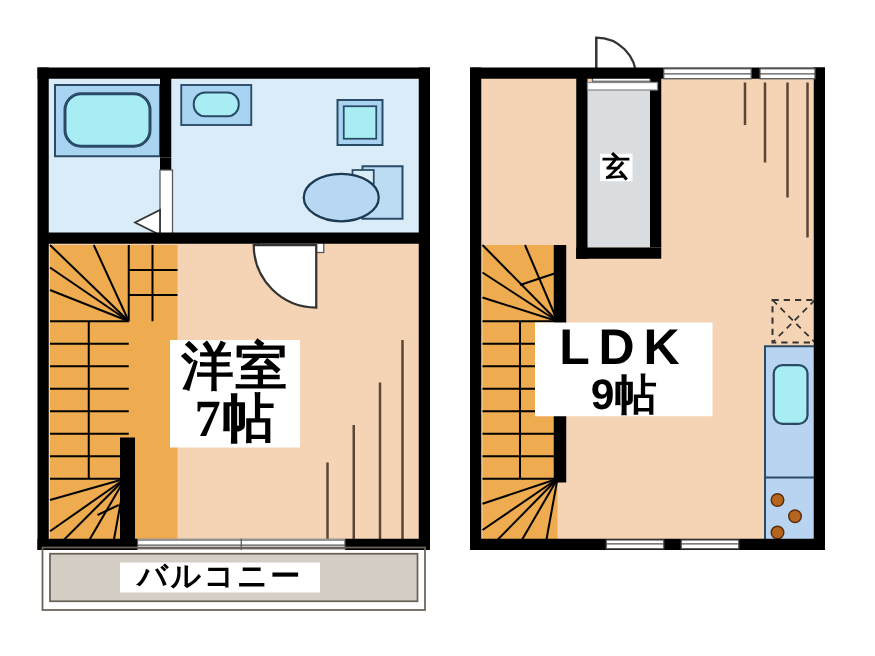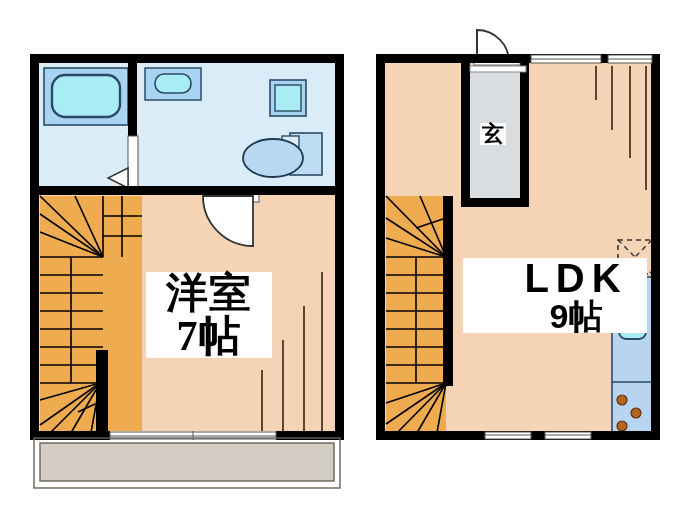--- a/index.html
+++ b/index.html
@@ -29,33 +29,32 @@
   .room-label {
     position: absolute;
     background: #ffffff;
     color: #000000;
     text-align: center;
     line-height: 1.02;
     white-space: nowrap;
     font-weight: 700;
   }
   #label-washitsu {
-    left: 146px;
+    left: 136px;
     top: 272px;
-    width: 126px;
+    width: 104px;
     font-size: 42px;
     letter-spacing: 1px;
   }
   #label-washitsu .jou { display: block; font-size: 42px; font-family: Liberation Serif, serif; }
   #label-ldk {
-    left: 463px;
+    left: 428px;
     top: 258px;
     width: 142px;
     font-size: 40px;
-    padding-left: 42px;
   }
   #label-ldk .ldk-main { display: block; letter-spacing: 7px; }
   #label-ldk .jou { display: block; font-size: 34px; letter-spacing: 0px; }
   #label-genkan {
     left: 480px;
     top: 123px;
     width: 26px;
     font-size: 22px;
   }
   #label-balcony {
@@ -291,14 +290,15 @@
     <span class="jou">7帖</span>
   </div>
 
   <div class="room-label" id="label-ldk">
     <span class="ldk-main">LDK</span>
     <span class="jou">9帖</span>
   </div>
 
   <div class="room-label" id="label-genkan">玄</div>
 
+  <div class="room-label" id="label-balcony">バルコニー</div>
 
 </div>
 
 </body></html>

